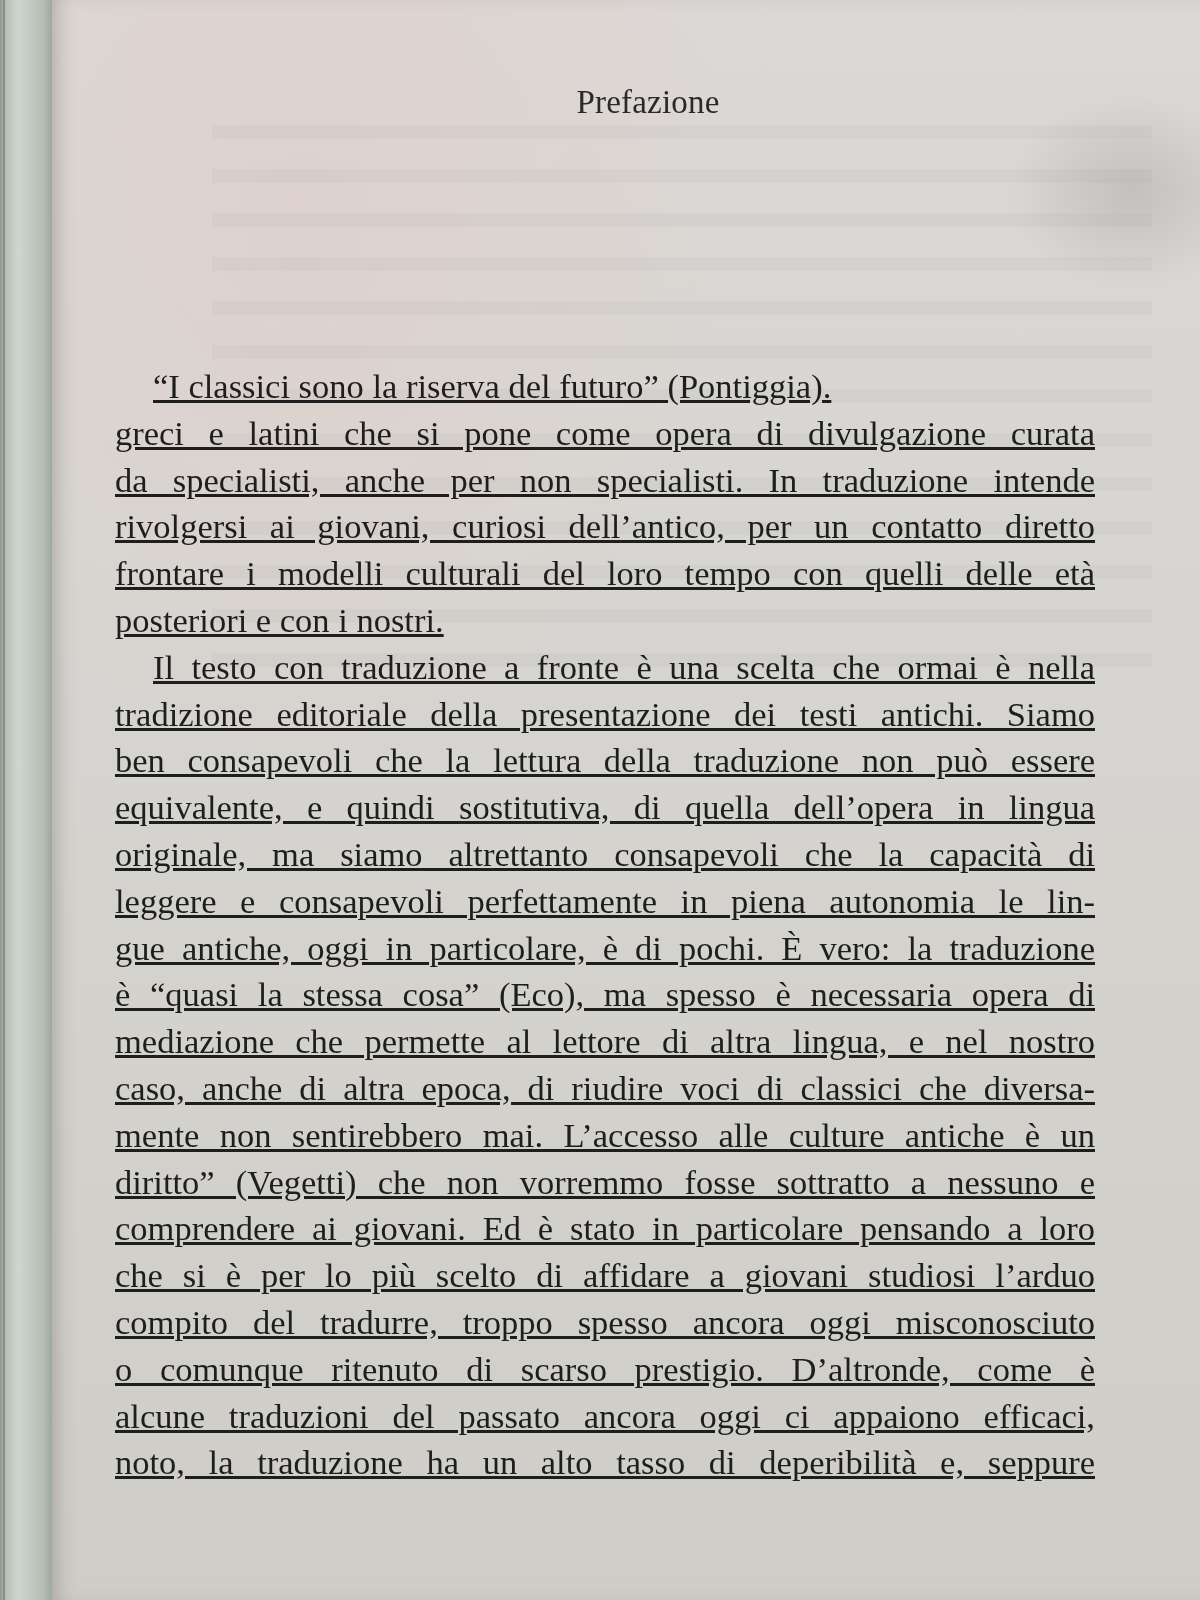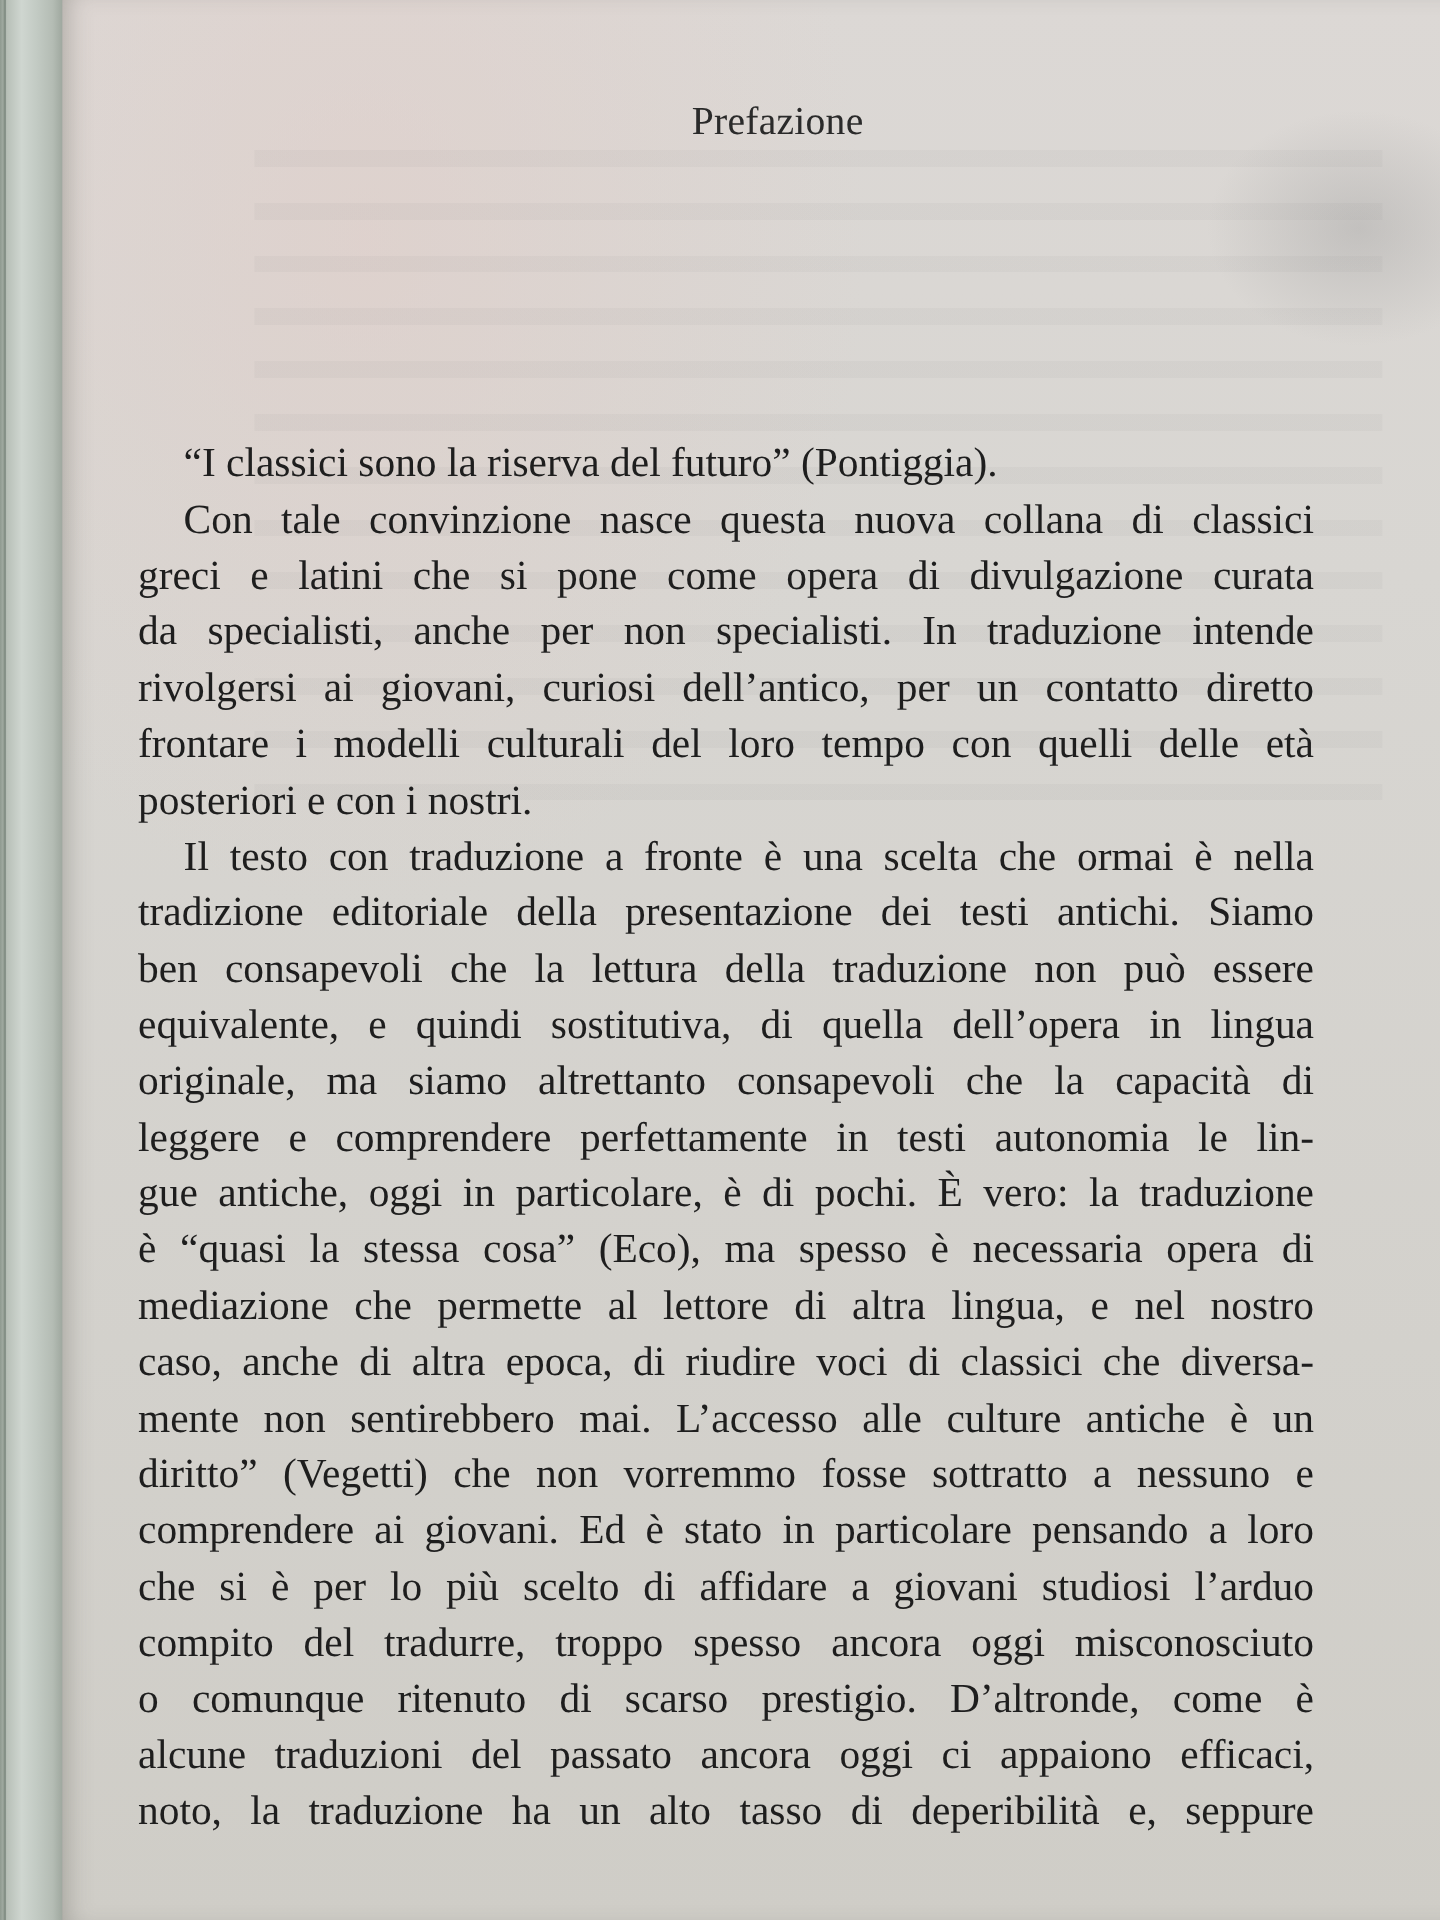--- a/index.html
+++ b/index.html
@@ -63,20 +63,21 @@
     color: #1e1e1e;
     font-size: 34.5px;
     line-height: 46.8px;
   }
   .line {
     display: block;
     white-space: nowrap;
     text-align: justify;
     text-align-last: justify;
     height: 46.8px;
+    text-decoration: underline;
   }
   .line.last {
     text-align-last: left;
   }
   .line.indent {
     padding-left: 38px;
   }
 </style>
 </head>
 <body>
@@ -86,32 +87,31 @@
 </div>
 
 <div class="page">
   <div class="ghost"></div>
 </div>
 
 <div class="heading">Prefazione</div>
 
 <div class="text" id="body-text">
     <span class="line indent last">“I classici sono la riserva del futuro” (Pontiggia).</span>
-    <span class="line indent">Con tale convinzione nasce questa nuova collana di classici</span>
     <span class="line">greci e latini che si pone come opera di divulgazione curata</span>
     <span class="line">da specialisti, anche per non specialisti. In traduzione intende</span>
     <span class="line">rivolgersi ai giovani, curiosi dell’antico, per un contatto diretto</span>
     <span class="line">frontare i modelli culturali del loro tempo con quelli delle età</span>
     <span class="line last">posteriori e con i nostri.</span>
     <span class="line indent">Il testo con traduzione a fronte è una scelta che ormai è nella</span>
     <span class="line">tradizione editoriale della presentazione dei testi antichi. Siamo</span>
     <span class="line">ben consapevoli che la lettura della traduzione non può essere</span>
     <span class="line">equivalente, e quindi sostitutiva, di quella dell’opera in lingua</span>
     <span class="line">originale, ma siamo altrettanto consapevoli che la capacità di</span>
-    <span class="line">leggere e comprendere perfettamente in testi autonomia le lin-</span>
+    <span class="line">leggere e consapevoli perfettamente in piena autonomia le lin-</span>
     <span class="line">gue antiche, oggi in particolare, è di pochi. È vero: la traduzione</span>
     <span class="line">è “quasi la stessa cosa” (Eco), ma spesso è necessaria opera di</span>
     <span class="line">mediazione che permette al lettore di altra lingua, e nel nostro</span>
     <span class="line">caso, anche di altra epoca, di riudire voci di classici che diversa-</span>
     <span class="line">mente non sentirebbero mai. L’accesso alle culture antiche è un</span>
     <span class="line">diritto” (Vegetti) che non vorremmo fosse sottratto a nessuno e</span>
     <span class="line">comprendere ai giovani. Ed è stato in particolare pensando a loro</span>
     <span class="line">che si è per lo più scelto di affidare a giovani studiosi l’arduo</span>
     <span class="line">compito del tradurre, troppo spesso ancora oggi misconosciuto</span>
     <span class="line">o comunque ritenuto di scarso prestigio. D’altronde, come è</span>

